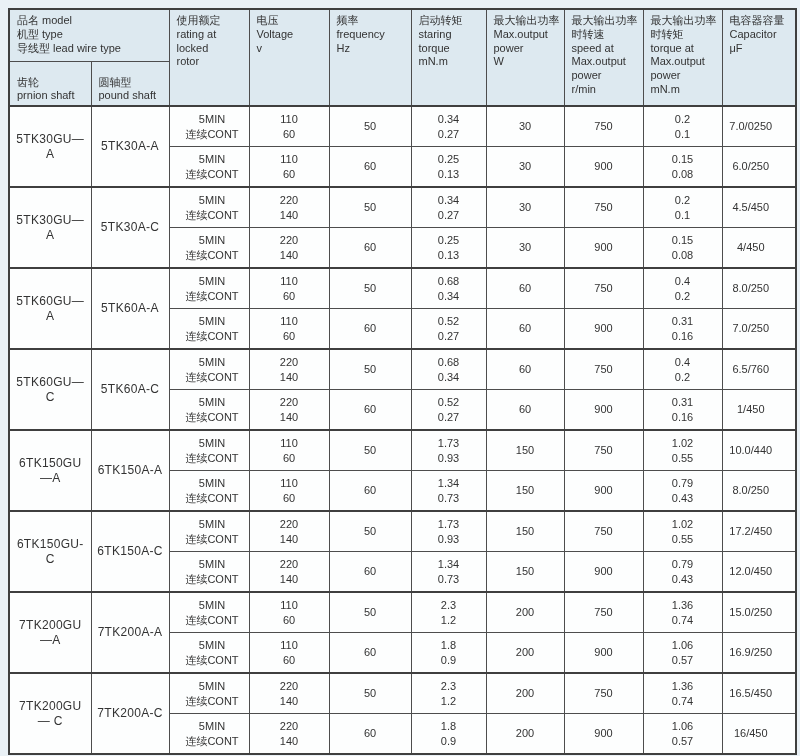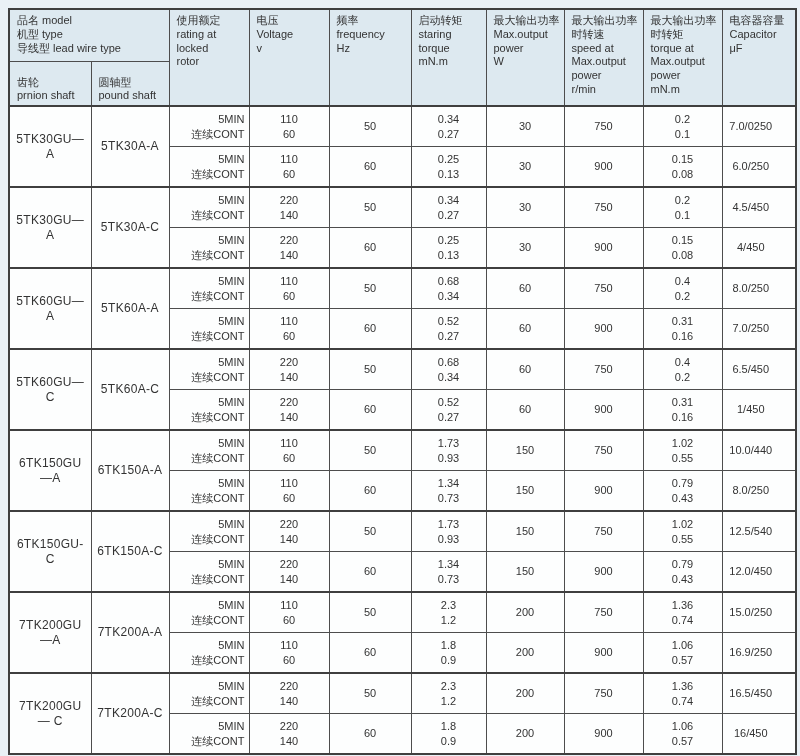--- a/index.html
+++ b/index.html
@@ -47,21 +47,21 @@
     background: #fdfefe;
     vertical-align: middle;
     padding: 2px 4px;
   }
   tbody td.model {
     text-align: center;
     font-size: 12px;
     letter-spacing: 0.3px;
   }
   tbody td.rating {
-    text-align: right;
+    text-align: center;
     padding-left: 10px;
     line-height: 1.35;
   }
   tbody td.num {
     text-align: center;
     line-height: 1.3;
   }
   tbody td.cap {
     text-align: center;
     padding-right: 20px;
@@ -233,21 +233,21 @@
 连续CONT</td>
     <td class="num">220
 140</td>
     <td class="num">50</td>
     <td class="num">0.68
 0.34</td>
     <td class="num">60</td>
     <td class="num">750</td>
     <td class="num">0.4
 0.2</td>
-    <td class="cap">6.5/450</td>
+    <td class="cap">6.5/760</td>
   </tr>
   <tr class="g-second">
     <td class="rating">5MIN
 连续CONT</td>
     <td class="num">220
 140</td>
     <td class="num">60</td>
     <td class="num">0.52
 0.27</td>
     <td class="num">60</td>
@@ -295,21 +295,21 @@
 连续CONT</td>
     <td class="num">220
 140</td>
     <td class="num">50</td>
     <td class="num">1.73
 0.93</td>
     <td class="num">150</td>
     <td class="num">750</td>
     <td class="num">1.02
 0.55</td>
-    <td class="cap">12.5/540</td>
+    <td class="cap">17.2/450</td>
   </tr>
   <tr class="g-second">
     <td class="rating">5MIN
 连续CONT</td>
     <td class="num">220
 140</td>
     <td class="num">60</td>
     <td class="num">1.34
 0.73</td>
     <td class="num">150</td>

